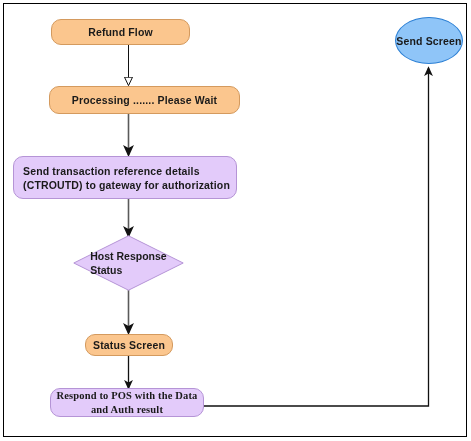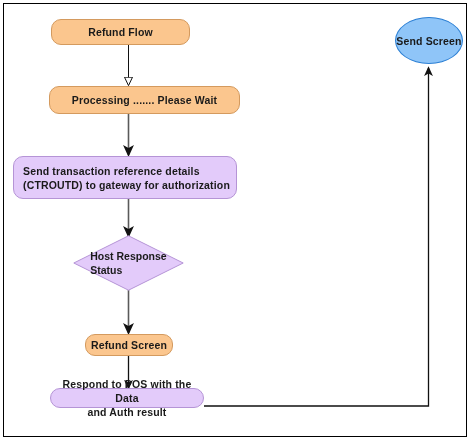--- a/index.html
+++ b/index.html
@@ -143,24 +143,24 @@
 
   <div class="node-diamond-wrap" style="left:73px; top:235px; width:111px; height:56px;">
     <svg class="diamond-shape" viewBox="0 0 111 56" preserveAspectRatio="none">
       <polygon points="55.5,0.8 110.2,28 55.5,55.2 0.8,28" fill="#e3cbfa" stroke="#b594d6" stroke-width="1"></polygon>
     </svg>
     <span class="diamond-label">Host Response
 Status</span>
   </div>
 
   <div class="node node-rounded node-orange" style="left:85px; top:334px; width:88px; height:22px;">
-    <span class="node-text">Refund Screen</span>
+    <span class="node-text">Status Screen</span>
   </div>
 
-  <div class="node node-rounded node-purple" style="left:50px; top:388px; width:154px; height:20px;">
+  <div class="node node-rounded node-purple" style="left:50px; top:388px; width:154px; height:29px;font-family:Liberation Serif, serif;">
     <span class="node-text">Respond to POS with the Data
 and Auth result</span>
   </div>
 
   <div class="node node-ellipse" style="left:395px; top:17px; width:68px; height:47px;">
     <span class="node-text">Send  Screen</span>
   </div>
 
 </div>
 

